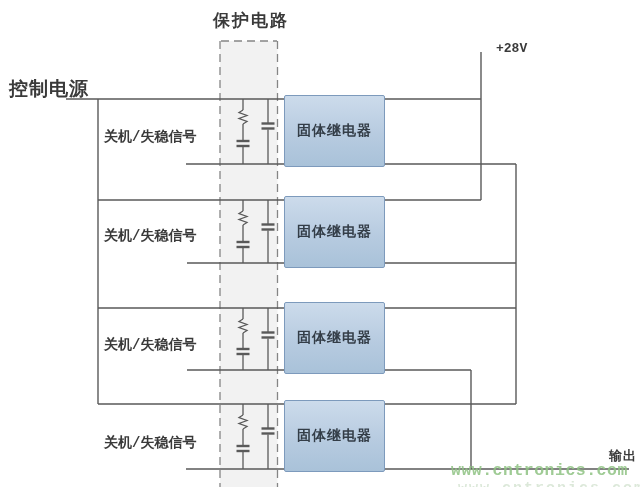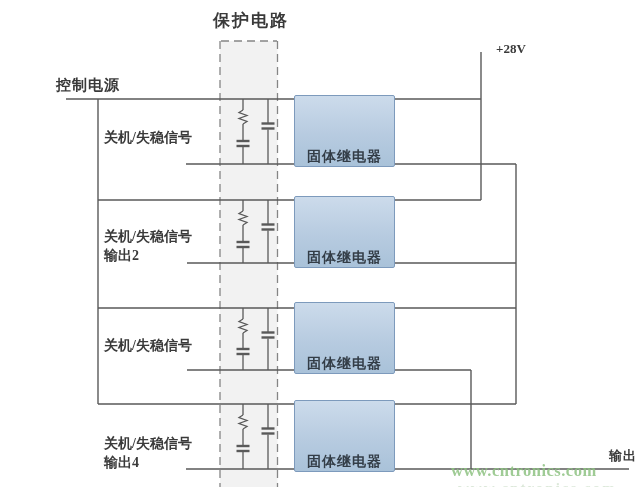--- a/index.html
+++ b/index.html
@@ -1,35 +1,35 @@
 <!DOCTYPE html>
 <html><head>
 <meta charset="utf-8">
 <style>
   html,body{margin:0;padding:0;background:#fff;}
   .stage{
     position:relative;width:640px;height:487px;background:#ffffff;
-    font-family:Liberation Serif, serif;
+    font-family:Liberation Mono, monospace;
     color:#3a3a3a;overflow:hidden;
   }
   .stage svg{position:absolute;left:0;top:0;}
   .lbl{position:absolute;font-weight:bold;color:#3a3a3a;white-space:nowrap;}
   .title{left:186px;top:9px;width:130px;text-align:center;font-size:17px;letter-spacing:2px;}
-  .ctrl{left:9px;top:76px;font-size:15px;letter-spacing:1px;margin-left:47px;}
+  .ctrl{left:9px;top:76px;font-size:19px;letter-spacing:1px;}
   .v28{left:496px;top:41px;font-size:13px;text-align:right;}
   .outlbl{left:609px;top:447px;font-size:13px;letter-spacing:1px;}
   .rowlab{
     position:absolute;left:104px;width:120px;text-align:left;
     font-size:14px;font-weight:bold;line-height:19px;color:#3a3a3a;
   }
   .relay{
-    position:absolute;left:294px;width:101px;height:72px;
+    position:absolute;left:284px;width:101px;height:72px;
     background:linear-gradient(180deg,#ccdbeb 0%,#b7cbe0 55%,#a9c2d9 100%);
     border:1.5px solid #7d9abc;border-radius:2px;box-sizing:border-box;
-    display:flex;align-items:flex-end;justify-content:center;
+    display:flex;align-items:center;justify-content:center;
     font-size:14px;font-weight:bold;color:#333d47;letter-spacing:1px;
   }
   .wm{
     position:absolute;left:451px;top:461px;font-size:16.5px;font-weight:bold;
     color:#8fc383;opacity:.85;letter-spacing:.5px;white-space:nowrap;
   }
   .wm2{
     position:absolute;left:458px;top:480px;font-size:15px;font-weight:bold;
     color:#9cbf95;opacity:.35;filter:blur(.6px);letter-spacing:2px;white-space:nowrap;
   }
@@ -142,28 +142,26 @@
   <div class="lbl title">保护电路</div>
   <div class="lbl ctrl">控制电源</div>
   <div class="lbl v28">+28V</div>
   <div class="lbl outlbl">输出</div>
 
   <div class="rowlab" style="top:128px">
     <div>关机/失稳信号</div>
   </div>
   <div class="rowlab" style="top:227px">
     <div>关机/失稳信号</div>
-    <div>输出2</div>
   </div>
   <div class="rowlab" style="top:336px">
     <div>关机/失稳信号</div>
   </div>
   <div class="rowlab" style="top:434px">
     <div>关机/失稳信号</div>
-    <div>输出4</div>
   </div>
 
   <div class="relay" style="top:95px">
     <span>固体继电器</span>
   </div>
   <div class="relay" style="top:196px">
     <span>固体继电器</span>
   </div>
   <div class="relay" style="top:302px">
     <span>固体继电器</span>

